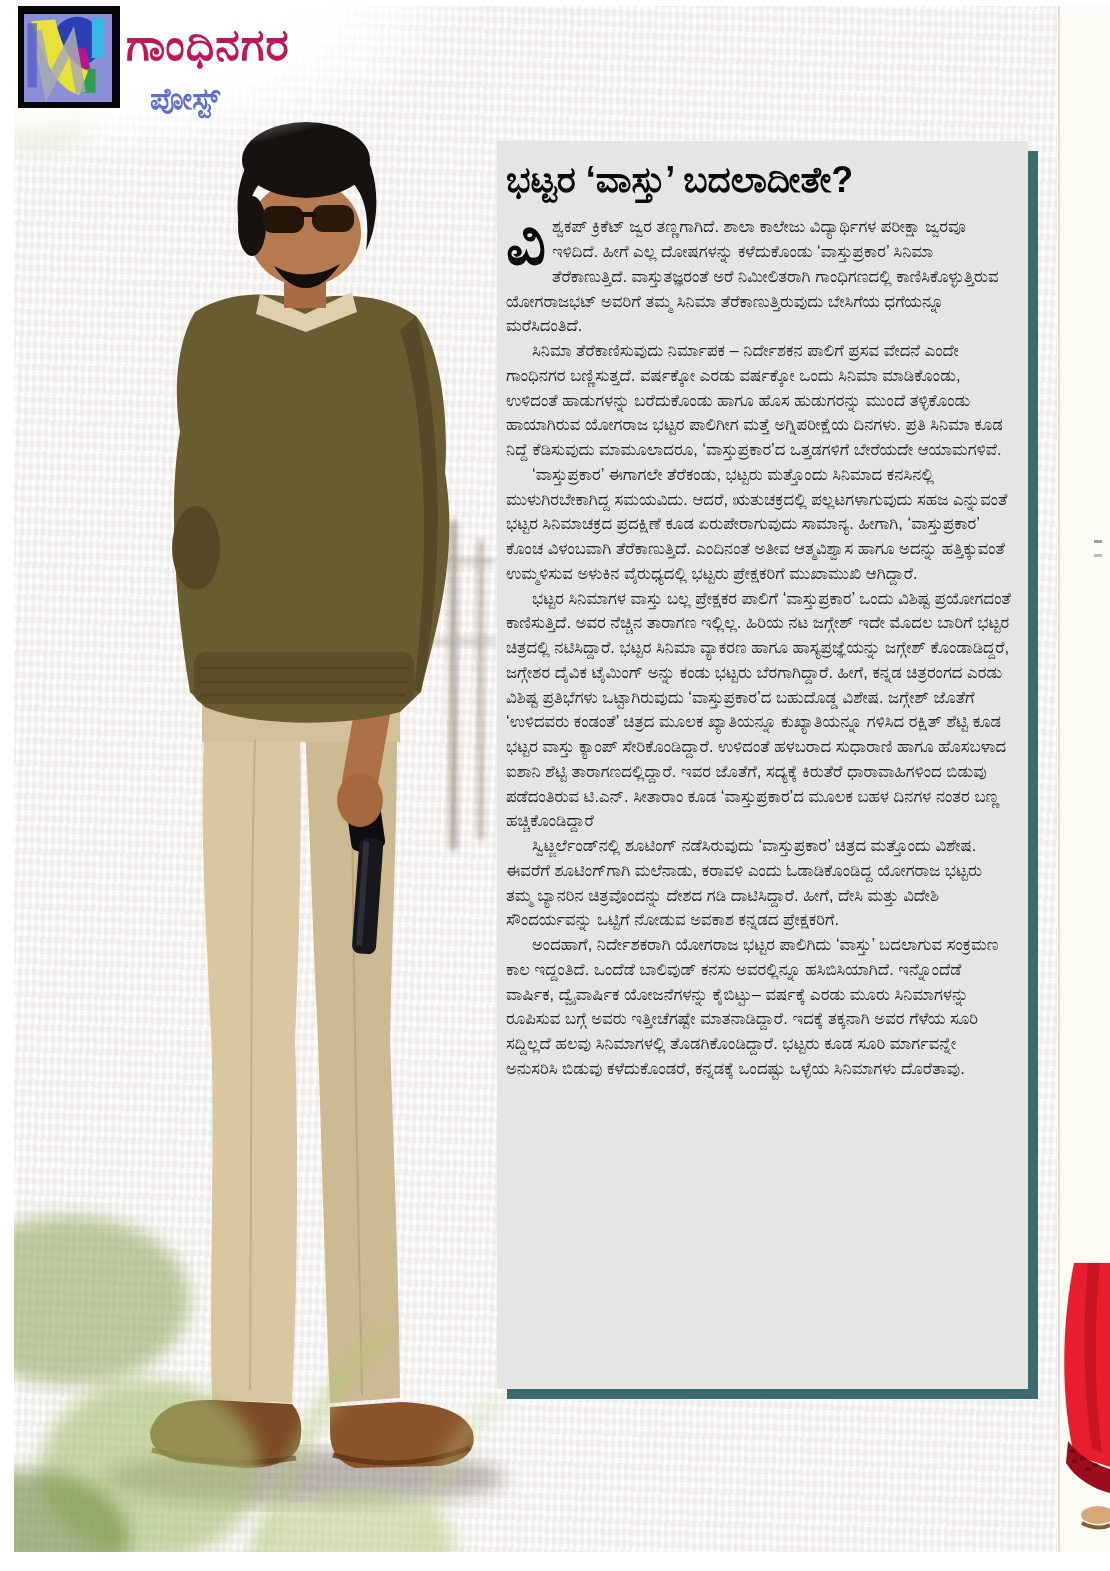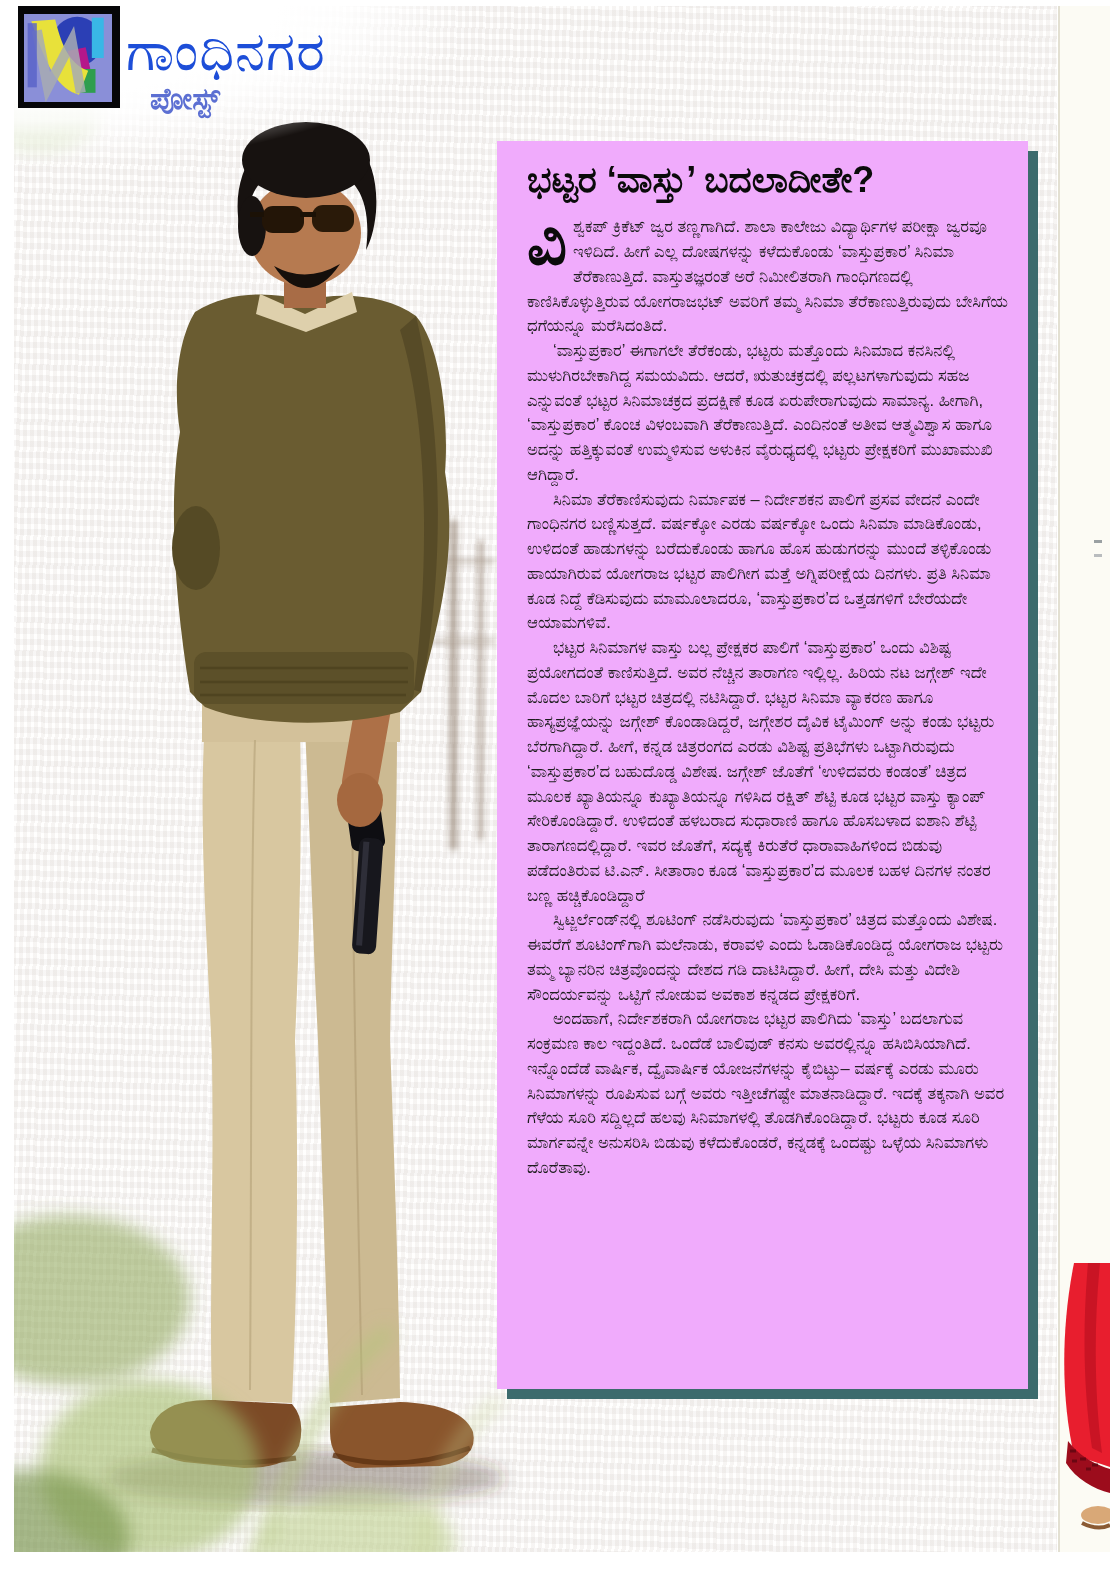--- a/index.html
+++ b/index.html
@@ -33,33 +33,33 @@
   .scene{position:absolute;left:0;top:0;pointer-events:none;}
   
   .masthead-bg{
     position:absolute;left:0;top:0;width:480px;height:170px;
     background:radial-gradient(100% 100% at 0% 0%, #ffffff 58%, rgba(255,255,255,.85) 72%, rgba(255,255,255,0) 100%);
   }
   .masthead{position:absolute;left:0;top:0;width:480px;height:170px;}
   .logo-box{position:absolute;left:18px;top:2px;width:102px;height:106px;background:#060608;}
   .logo-art{position:absolute;left:24px;top:14px;width:88px;height:88px;}
   .masthead-title{
-    position:absolute;left:126px;top:20px;font-size:54px;font-weight:normal;
-    color:#1d4ed8;letter-spacing:1px;
+    position:absolute;left:126px;top:20px;font-size:44px;font-weight:bold;
+    color:#be185d;letter-spacing:1px;
   }
   .masthead-subtitle{
     position:absolute;left:150px;top:82px;font-size:30px;font-weight:bold;color:#5c6fd2;
   }
   
   .article-box{
     position:absolute;left:497px;top:141px;width:531px;height:1248px;
-    background:#f0abfc;
+    background:#e5e5e5;
     box-shadow:10px 10px 0 0 #3c6b6d;
     box-sizing:border-box;
-    padding:16px 16px 18px 30px;
+    padding:16px 16px 18px 9px;
     overflow:hidden;
   }
   .article-title{
     font-size:36px;font-weight:bold;color:#0b0b0b;margin:2px 0 14px 0;line-height:1.15;
   }
   .article-body p{
     margin:0;font-size:16.5px;line-height:1.5;color:#1d1d1d;text-indent:26px;
   }
   .article-body p.first{text-indent:0;}
   .dropcap{
@@ -179,22 +179,22 @@
     <rect x="4" y="10" width="10" height="70" fill="#5660c8" opacity="0.8"></rect>
   </svg>
   <div class="masthead-title">ಗಾಂಧಿನಗರ</div>
   <div class="masthead-subtitle">ಪೋಸ್ಟ್</div>
 </div>
 
 <div class="article-box">
   <h1 class="article-title">ಭಟ್ಟರ ‘ವಾಸ್ತು’ ಬದಲಾದೀತೇ?</h1>
   <div class="article-body">
     <p class="first"><span class="dropcap">ವಿ</span><span>ಶ್ವಕಪ್ ಕ್ರಿಕೆಟ್ ಜ್ವರ ತಣ್ಣಗಾಗಿದೆ. ಶಾಲಾ ಕಾಲೇಜು ವಿದ್ಯಾರ್ಥಿಗಳ ಪರೀಕ್ಷಾ ಜ್ವರವೂ ಇಳಿದಿದೆ. ಹೀಗೆ ಎಲ್ಲ ದೋಷಗಳನ್ನು ಕಳೆದುಕೊಂಡು ‘ವಾಸ್ತುಪ್ರಕಾರ’ ಸಿನಿಮಾ ತೆರೆಕಾಣುತ್ತಿದೆ. ವಾಸ್ತುತಜ್ಞರಂತೆ ಅರೆ ನಿಮೀಲಿತರಾಗಿ ಗಾಂಧಿಗಣದಲ್ಲಿ ಕಾಣಿಸಿಕೊಳ್ಳುತ್ತಿರುವ ಯೋಗರಾಜಭಟ್ ಅವರಿಗೆ ತಮ್ಮ ಸಿನಿಮಾ ತೆರೆಕಾಣುತ್ತಿರುವುದು ಬೇಸಿಗೆಯ ಧಗೆಯನ್ನೂ ಮರೆಸಿದಂತಿದೆ.</span></p>
+    <p>ಸಿನಿಮಾ ತೆರೆಕಾಣಿಸುವುದು ನಿರ್ಮಾಪಕ – ನಿರ್ದೇಶಕನ ಪಾಲಿಗೆ ಪ್ರಸವ ವೇದನೆ ಎಂದೇ ಗಾಂಧಿನಗರ ಬಣ್ಣಿಸುತ್ತದೆ. ವರ್ಷಕ್ಕೋ ಎರಡು ವರ್ಷಕ್ಕೋ ಒಂದು ಸಿನಿಮಾ ಮಾಡಿಕೊಂಡು, ಉಳಿದಂತೆ ಹಾಡುಗಳನ್ನು ಬರೆದುಕೊಂಡು ಹಾಗೂ ಹೊಸ ಹುಡುಗರನ್ನು ಮುಂದೆ ತಳ್ಳಿಕೊಂಡು ಹಾಯಾಗಿರುವ ಯೋಗರಾಜ ಭಟ್ಟರ ಪಾಲಿಗೀಗ ಮತ್ತೆ ಅಗ್ನಿಪರೀಕ್ಷೆಯ ದಿನಗಳು. ಪ್ರತಿ ಸಿನಿಮಾ ಕೂಡ ನಿದ್ದೆ ಕೆಡಿಸುವುದು ಮಾಮೂಲಾದರೂ, ‘ವಾಸ್ತುಪ್ರಕಾರ’ದ ಒತ್ತಡಗಳಿಗೆ ಬೇರೆಯದೇ ಆಯಾಮಗಳಿವೆ.</p>
     <p>‘ವಾಸ್ತುಪ್ರಕಾರ’ ಈಗಾಗಲೇ ತೆರೆಕಂಡು, ಭಟ್ಟರು ಮತ್ತೊಂದು ಸಿನಿಮಾದ ಕನಸಿನಲ್ಲಿ ಮುಳುಗಿರಬೇಕಾಗಿದ್ದ ಸಮಯವಿದು. ಆದರೆ, ಋತುಚಕ್ರದಲ್ಲಿ ಪಲ್ಲಟಗಳಾಗುವುದು ಸಹಜ ಎನ್ನುವಂತೆ ಭಟ್ಟರ ಸಿನಿಮಾಚಕ್ರದ ಪ್ರದಕ್ಷಿಣೆ ಕೂಡ ಏರುಪೇರಾಗುವುದು ಸಾಮಾನ್ಯ. ಹೀಗಾಗಿ, ‘ವಾಸ್ತುಪ್ರಕಾರ’ ಕೊಂಚ ವಿಳಂಬವಾಗಿ ತೆರೆಕಾಣುತ್ತಿದೆ. ಎಂದಿನಂತೆ ಅತೀವ ಆತ್ಮವಿಶ್ವಾಸ ಹಾಗೂ ಅದನ್ನು ಹತ್ತಿಕ್ಕುವಂತೆ ಉಮ್ಮಳಿಸುವ ಅಳುಕಿನ ವೈರುಧ್ಯದಲ್ಲಿ ಭಟ್ಟರು ಪ್ರೇಕ್ಷಕರಿಗೆ ಮುಖಾಮುಖಿ ಆಗಿದ್ದಾರೆ.</p>
-    <p>ಸಿನಿಮಾ ತೆರೆಕಾಣಿಸುವುದು ನಿರ್ಮಾಪಕ – ನಿರ್ದೇಶಕನ ಪಾಲಿಗೆ ಪ್ರಸವ ವೇದನೆ ಎಂದೇ ಗಾಂಧಿನಗರ ಬಣ್ಣಿಸುತ್ತದೆ. ವರ್ಷಕ್ಕೋ ಎರಡು ವರ್ಷಕ್ಕೋ ಒಂದು ಸಿನಿಮಾ ಮಾಡಿಕೊಂಡು, ಉಳಿದಂತೆ ಹಾಡುಗಳನ್ನು ಬರೆದುಕೊಂಡು ಹಾಗೂ ಹೊಸ ಹುಡುಗರನ್ನು ಮುಂದೆ ತಳ್ಳಿಕೊಂಡು ಹಾಯಾಗಿರುವ ಯೋಗರಾಜ ಭಟ್ಟರ ಪಾಲಿಗೀಗ ಮತ್ತೆ ಅಗ್ನಿಪರೀಕ್ಷೆಯ ದಿನಗಳು. ಪ್ರತಿ ಸಿನಿಮಾ ಕೂಡ ನಿದ್ದೆ ಕೆಡಿಸುವುದು ಮಾಮೂಲಾದರೂ, ‘ವಾಸ್ತುಪ್ರಕಾರ’ದ ಒತ್ತಡಗಳಿಗೆ ಬೇರೆಯದೇ ಆಯಾಮಗಳಿವೆ.</p>
     <p>ಭಟ್ಟರ ಸಿನಿಮಾಗಳ ವಾಸ್ತು ಬಲ್ಲ ಪ್ರೇಕ್ಷಕರ ಪಾಲಿಗೆ ‘ವಾಸ್ತುಪ್ರಕಾರ’ ಒಂದು ವಿಶಿಷ್ಟ ಪ್ರಯೋಗದಂತೆ ಕಾಣಿಸುತ್ತಿದೆ. ಅವರ ನೆಚ್ಚಿನ ತಾರಾಗಣ ಇಲ್ಲಿಲ್ಲ. ಹಿರಿಯ ನಟ ಜಗ್ಗೇಶ್ ಇದೇ ಮೊದಲ ಬಾರಿಗೆ ಭಟ್ಟರ ಚಿತ್ರದಲ್ಲಿ ನಟಿಸಿದ್ದಾರೆ. ಭಟ್ಟರ ಸಿನಿಮಾ ವ್ಯಾಕರಣ ಹಾಗೂ ಹಾಸ್ಯಪ್ರಜ್ಞೆಯನ್ನು ಜಗ್ಗೇಶ್ ಕೊಂಡಾಡಿದ್ದರೆ, ಜಗ್ಗೇಶರ ದೈವಿಕ ಟೈಮಿಂಗ್ ಅನ್ನು ಕಂಡು ಭಟ್ಟರು ಬೆರಗಾಗಿದ್ದಾರೆ. ಹೀಗೆ, ಕನ್ನಡ ಚಿತ್ರರಂಗದ ಎರಡು ವಿಶಿಷ್ಟ ಪ್ರತಿಭೆಗಳು ಒಟ್ಟಾಗಿರುವುದು ‘ವಾಸ್ತುಪ್ರಕಾರ’ದ ಬಹುದೊಡ್ಡ ವಿಶೇಷ. ಜಗ್ಗೇಶ್ ಜೊತೆಗೆ ‘ಉಳಿದವರು ಕಂಡಂತೆ’ ಚಿತ್ರದ ಮೂಲಕ ಖ್ಯಾತಿಯನ್ನೂ ಕುಖ್ಯಾತಿಯನ್ನೂ ಗಳಿಸಿದ ರಕ್ಷಿತ್ ಶೆಟ್ಟಿ ಕೂಡ ಭಟ್ಟರ ವಾಸ್ತು ಕ್ಯಾಂಪ್ ಸೇರಿಕೊಂಡಿದ್ದಾರೆ. ಉಳಿದಂತೆ ಹಳಬರಾದ ಸುಧಾರಾಣಿ ಹಾಗೂ ಹೊಸಬಳಾದ ಐಶಾನಿ ಶೆಟ್ಟಿ ತಾರಾಗಣದಲ್ಲಿದ್ದಾರೆ. ಇವರ ಜೊತೆಗೆ, ಸದ್ಯಕ್ಕೆ ಕಿರುತೆರೆ ಧಾರಾವಾಹಿಗಳಿಂದ ಬಿಡುವು ಪಡೆದಂತಿರುವ ಟಿ.ಎನ್. ಸೀತಾರಾಂ ಕೂಡ ‘ವಾಸ್ತುಪ್ರಕಾರ’ದ ಮೂಲಕ ಬಹಳ ದಿನಗಳ ನಂತರ ಬಣ್ಣ ಹಚ್ಚಿಕೊಂಡಿದ್ದಾರೆ</p>
     <p>ಸ್ವಿಟ್ಜರ್ಲೆಂಡ್‌ನಲ್ಲಿ ಶೂಟಿಂಗ್ ನಡೆಸಿರುವುದು ‘ವಾಸ್ತುಪ್ರಕಾರ’ ಚಿತ್ರದ ಮತ್ತೊಂದು ವಿಶೇಷ. ಈವರೆಗೆ ಶೂಟಿಂಗ್‌ಗಾಗಿ ಮಲೆನಾಡು, ಕರಾವಳಿ ಎಂದು ಓಡಾಡಿಕೊಂಡಿದ್ದ ಯೋಗರಾಜ ಭಟ್ಟರು ತಮ್ಮ ಬ್ಯಾನರಿನ ಚಿತ್ರವೊಂದನ್ನು ದೇಶದ ಗಡಿ ದಾಟಿಸಿದ್ದಾರೆ. ಹೀಗೆ, ದೇಸಿ ಮತ್ತು ವಿದೇಶಿ ಸೌಂದರ್ಯವನ್ನು ಒಟ್ಟಿಗೆ ನೋಡುವ ಅವಕಾಶ ಕನ್ನಡದ ಪ್ರೇಕ್ಷಕರಿಗೆ.</p>
     <p>ಅಂದಹಾಗೆ, ನಿರ್ದೇಶಕರಾಗಿ ಯೋಗರಾಜ ಭಟ್ಟರ ಪಾಲಿಗಿದು ‘ವಾಸ್ತು’ ಬದಲಾಗುವ ಸಂಕ್ರಮಣ ಕಾಲ ಇದ್ದಂತಿದೆ. ಒಂದೆಡೆ ಬಾಲಿವುಡ್ ಕನಸು ಅವರಲ್ಲಿನ್ನೂ ಹಸಿಬಿಸಿಯಾಗಿದೆ. ಇನ್ನೊಂದೆಡೆ ವಾರ್ಷಿಕ, ದ್ವೈವಾರ್ಷಿಕ ಯೋಜನೆಗಳನ್ನು ಕೈಬಿಟ್ಟು– ವರ್ಷಕ್ಕೆ ಎರಡು ಮೂರು ಸಿನಿಮಾಗಳನ್ನು ರೂಪಿಸುವ ಬಗ್ಗೆ ಅವರು ಇತ್ತೀಚೆಗಷ್ಟೇ ಮಾತನಾಡಿದ್ದಾರೆ. ಇದಕ್ಕೆ ತಕ್ಕನಾಗಿ ಅವರ ಗೆಳೆಯ ಸೂರಿ ಸದ್ದಿಲ್ಲದೆ ಹಲವು ಸಿನಿಮಾಗಳಲ್ಲಿ ತೊಡಗಿಕೊಂಡಿದ್ದಾರೆ. ಭಟ್ಟರು ಕೂಡ ಸೂರಿ ಮಾರ್ಗವನ್ನೇ ಅನುಸರಿಸಿ ಬಿಡುವು ಕಳೆದುಕೊಂಡರೆ, ಕನ್ನಡಕ್ಕೆ ಒಂದಷ್ಟು ಒಳ್ಳೆಯ ಸಿನಿಮಾಗಳು ದೊರೆತಾವು.</p>
   </div>
 </div>
 
 <div class="page-edge">
   <div class="edge-specks"></div>
   <svg class="edge-dress" viewBox="0 0 52 280">
     <path d="M16,0 C2,70 4,140 16,192 L52,204 L52,0 Z" fill="#e81e2e"></path>

